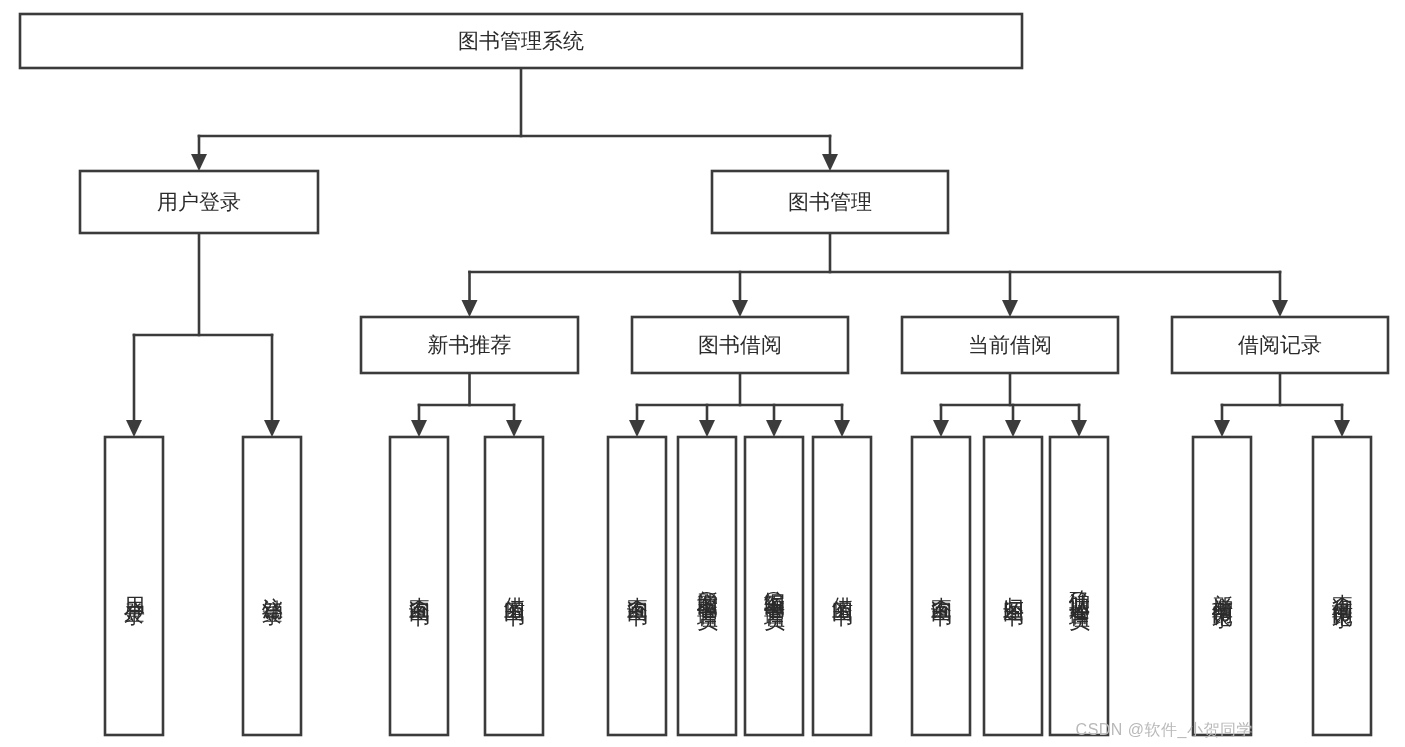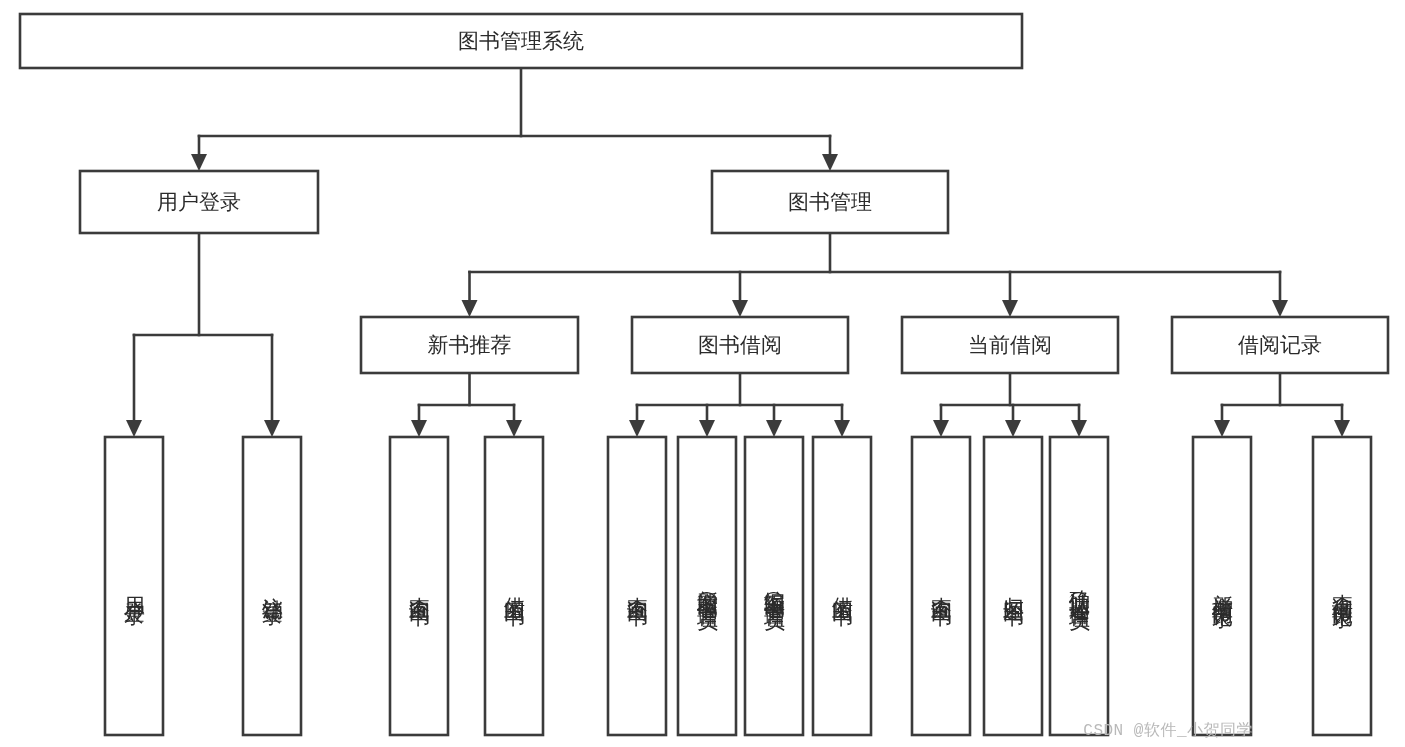--- a/index.html
+++ b/index.html
@@ -64,21 +64,21 @@
     line-height: 1.18;
     letter-spacing: 3px;
     color: #2b2b2b;
     pointer-events: none;
     text-align: center;
   }
   .watermark {
     position: absolute;
     right: 8px;
     bottom: 6px;
-    font-family: Liberation Mono, monospace;
+    font-family: Liberation Sans, sans-serif;
     font-size: 16px;
     color: #b9b9b9;
     letter-spacing: 0.5px;
     white-space: pre;
   }
 </style>
 </head>
 <body>
 
 <div id="diagram-root">

